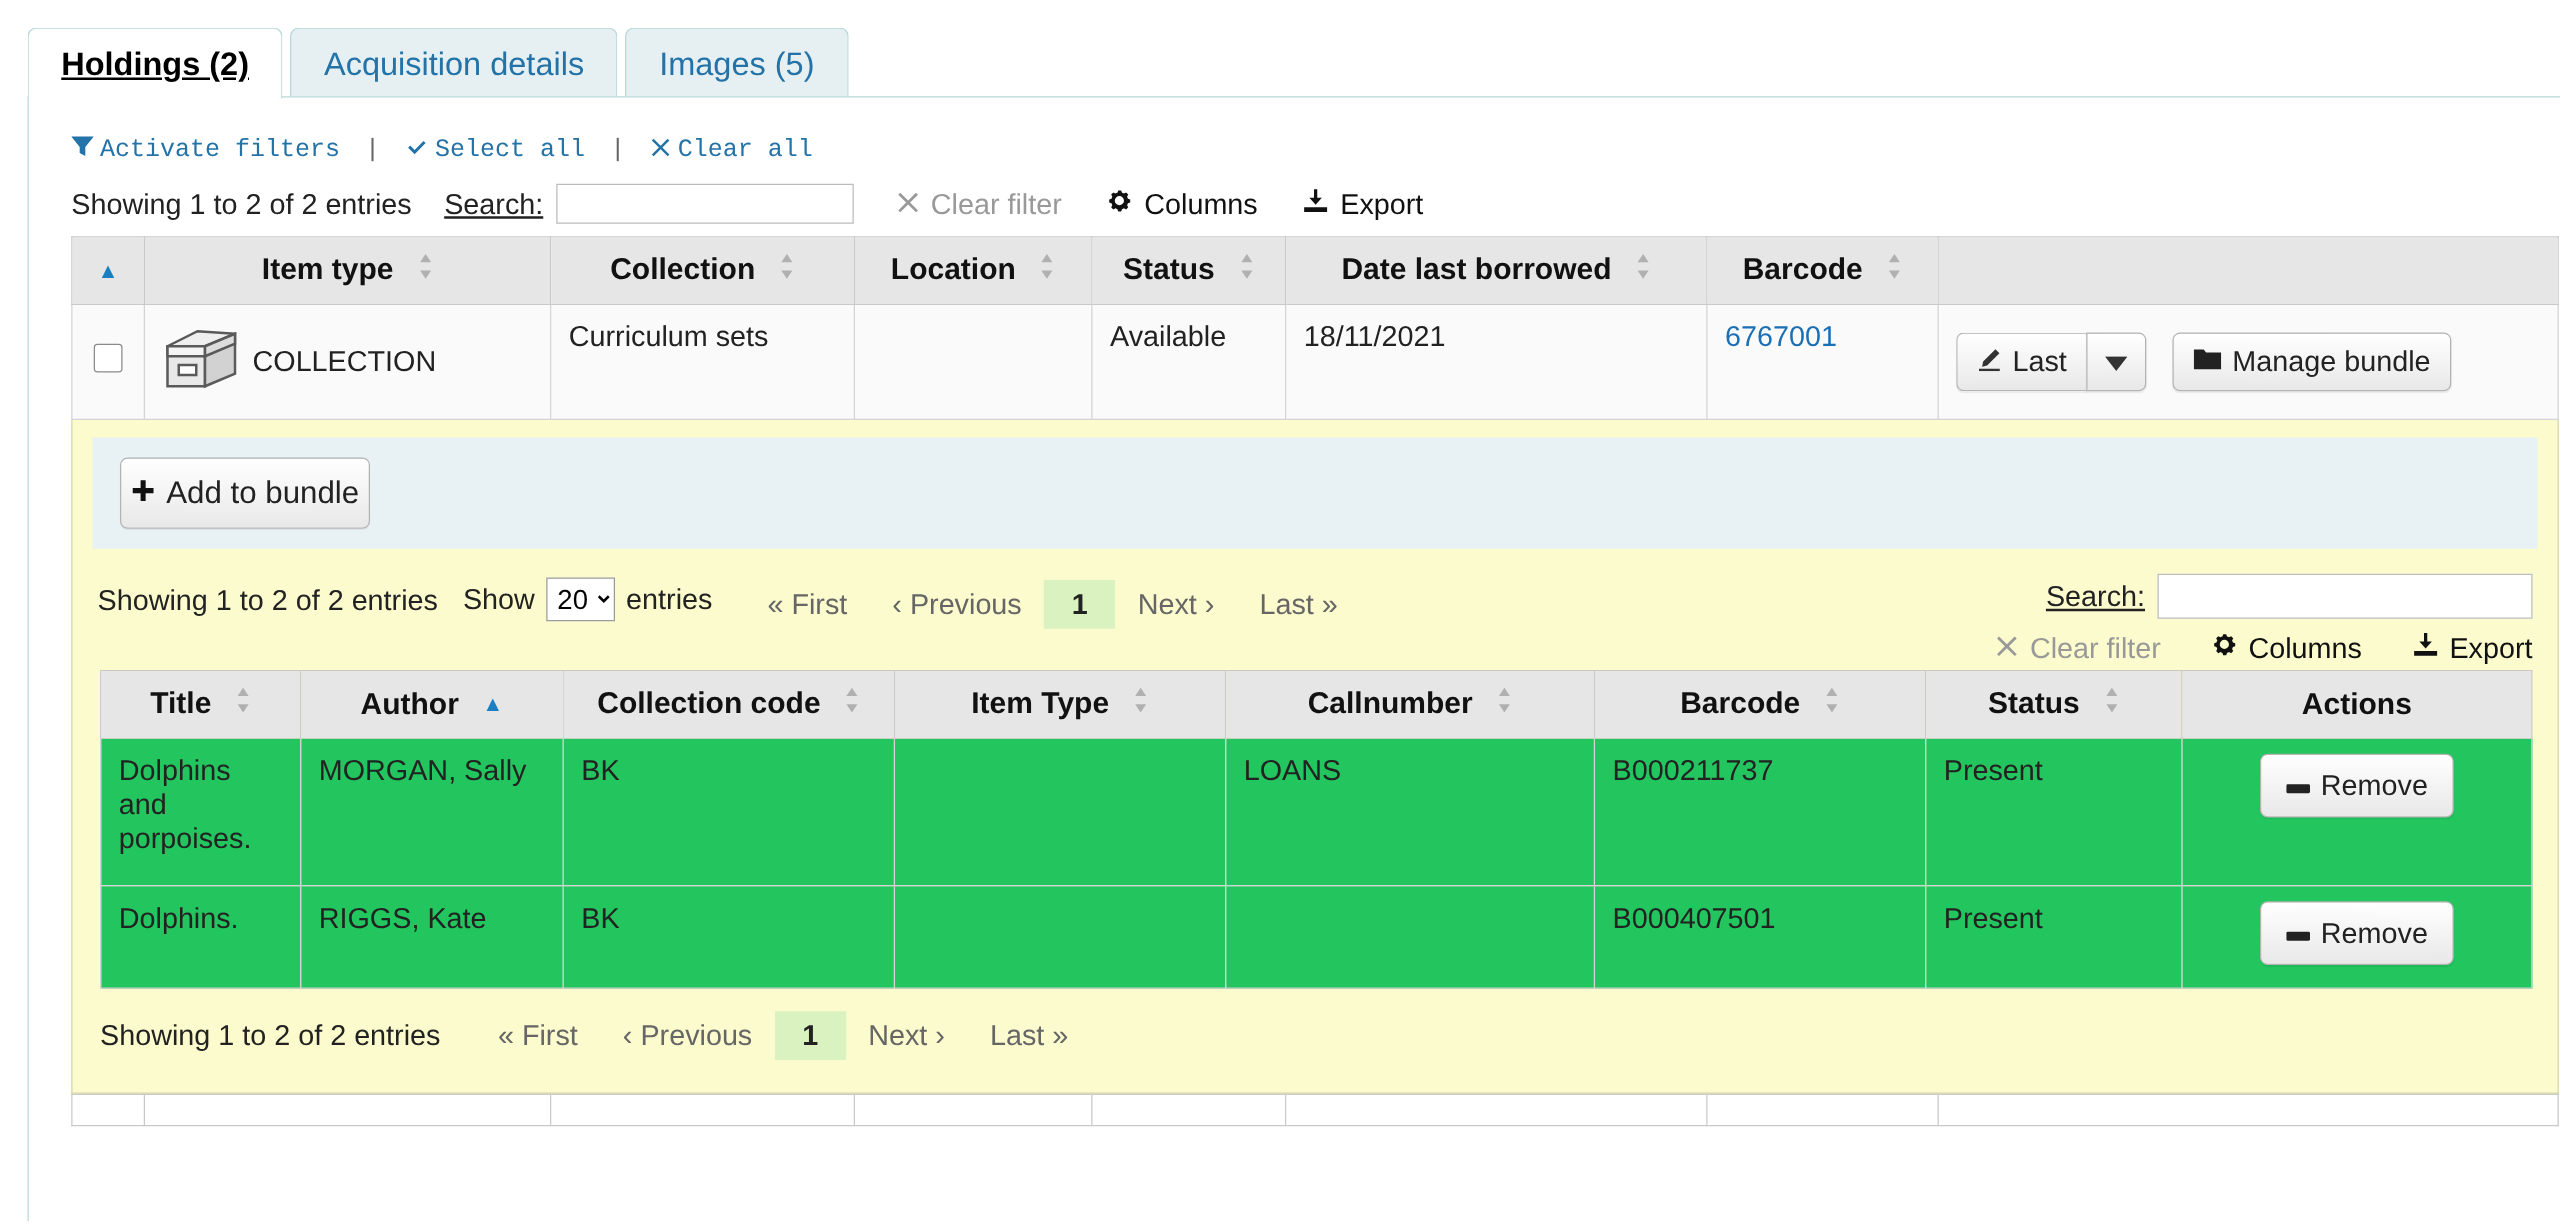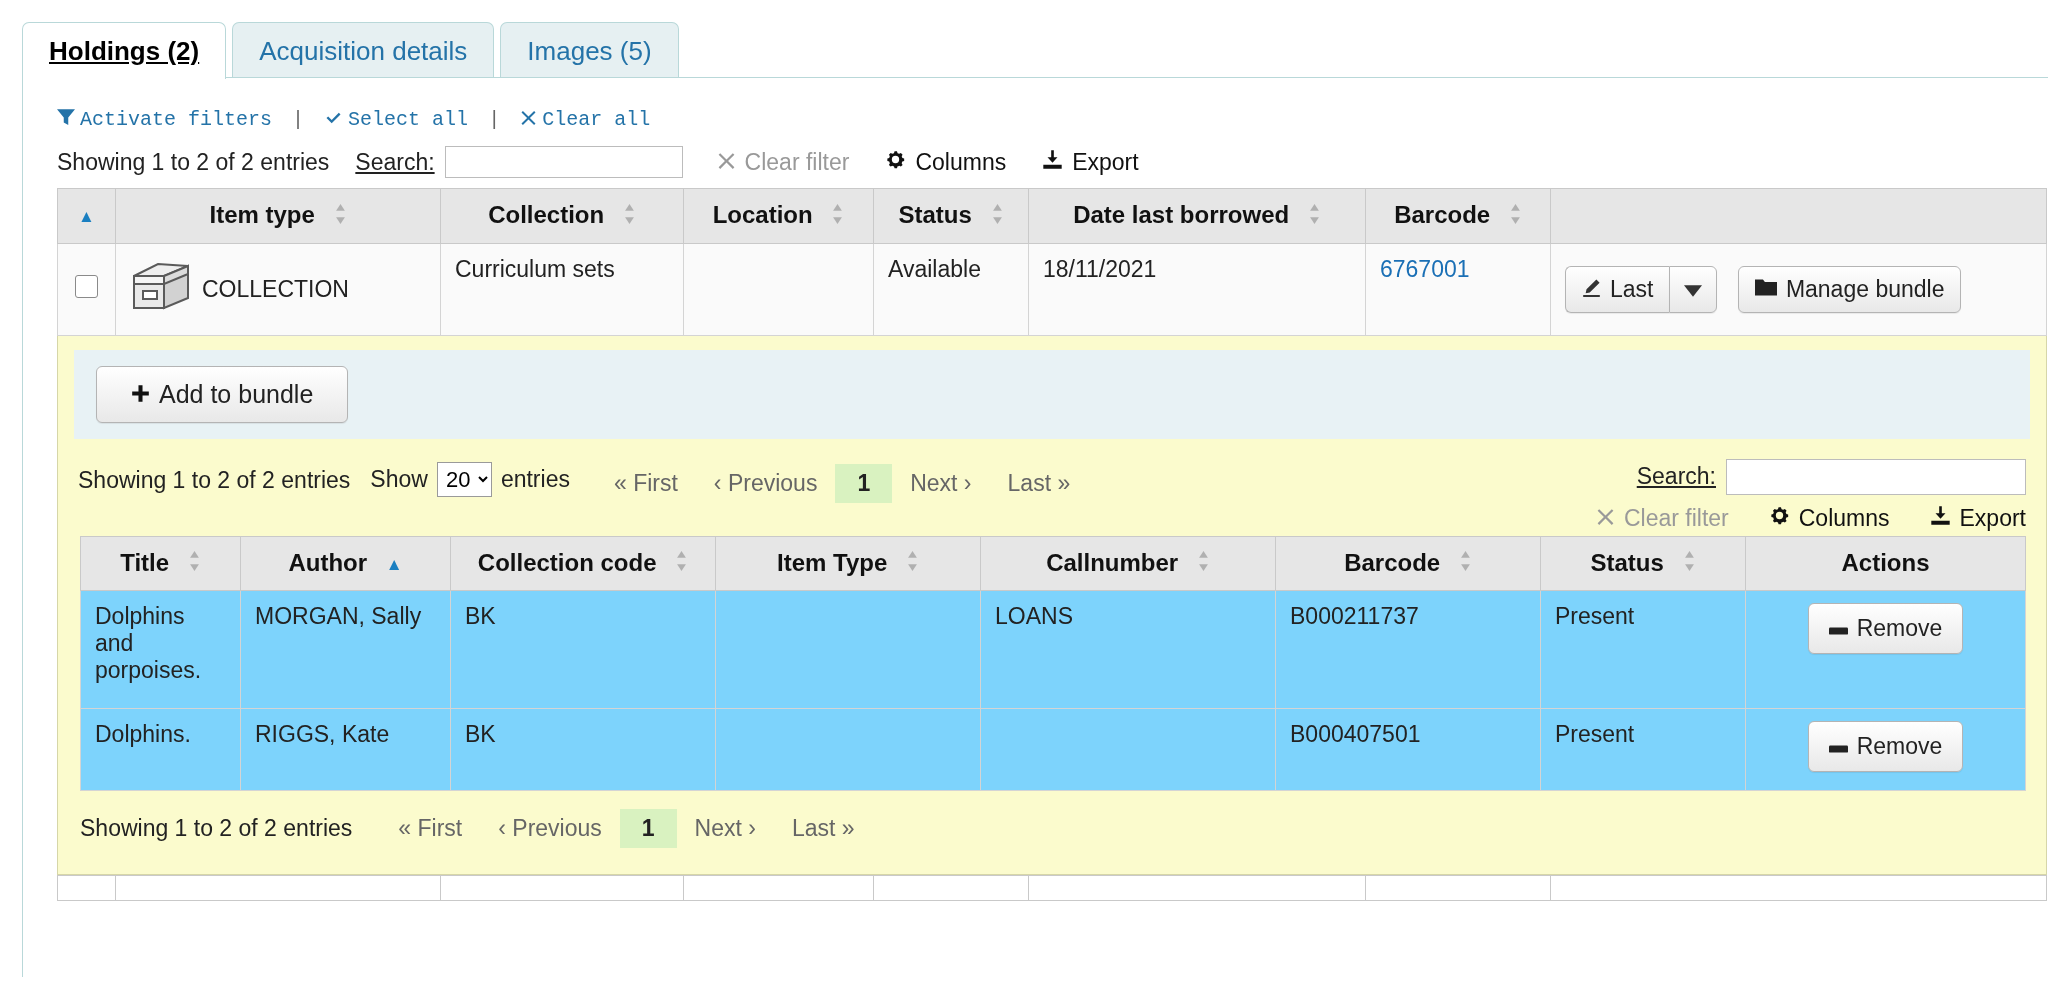--- a/index.html
+++ b/index.html
@@ -195,21 +195,21 @@
     display: inline-flex; align-items: center; gap: 9px; margin-left: 20px; white-space: nowrap;
   }
   .showsel select {
     font-size: 22px; padding: 3px 4px; border: 1px solid #9a9a9a; background: #fff;
   }
   .bundle-right {
     margin-left: auto;
     display: flex; flex-direction: column; align-items: flex-end; gap: 10px;
   }
   #bundle-table { width: 1946px; margin: 0 0 0 6px; }
-  #bundle-table td { background: #7dd3fc; }
+  #bundle-table td { background: #22c55e; }
   .bundle-bottom {
     display: flex; align-items: center; gap: 0;
     font-size: 23px; padding: 18px 0 26px 6px;
   }
   .bundle-bottom .pager { margin-left: 28px; }
 
   .bottom-sliver { margin-left: 34px; width: 1990px; }
   .bottom-sliver table { width: 100%; border-collapse: collapse; }
   .bottom-sliver td { border: 1px solid #c9c9c9; height: 22px; background: #fff; }
 </style>
@@ -419,21 +419,21 @@
               <span>Manage bundle</span>
             </span>
           </td>
         </tr>
       </tbody>
     </table>
 
     <div class="bundle-wrap">
 
       <div class="bundle-actionbar">
-        <span class="btn" style="padding:13px 34px;font-size:25px">
+        <span class="btn" style="padding:13px 8px;font-size:25px">
           <span>
             <svg width="19" height="19" viewBox="0 0 16 16">
                 <path fill="#111" d="M6.3 1h3.4v5.3H15v3.4H9.7V15H6.3V9.7H1V6.3h5.3z"></path>
               </svg>
           </span>
           <span>Add to bundle</span>
         </span>
       </div>
 
       <div class="bundle-dt-top">

